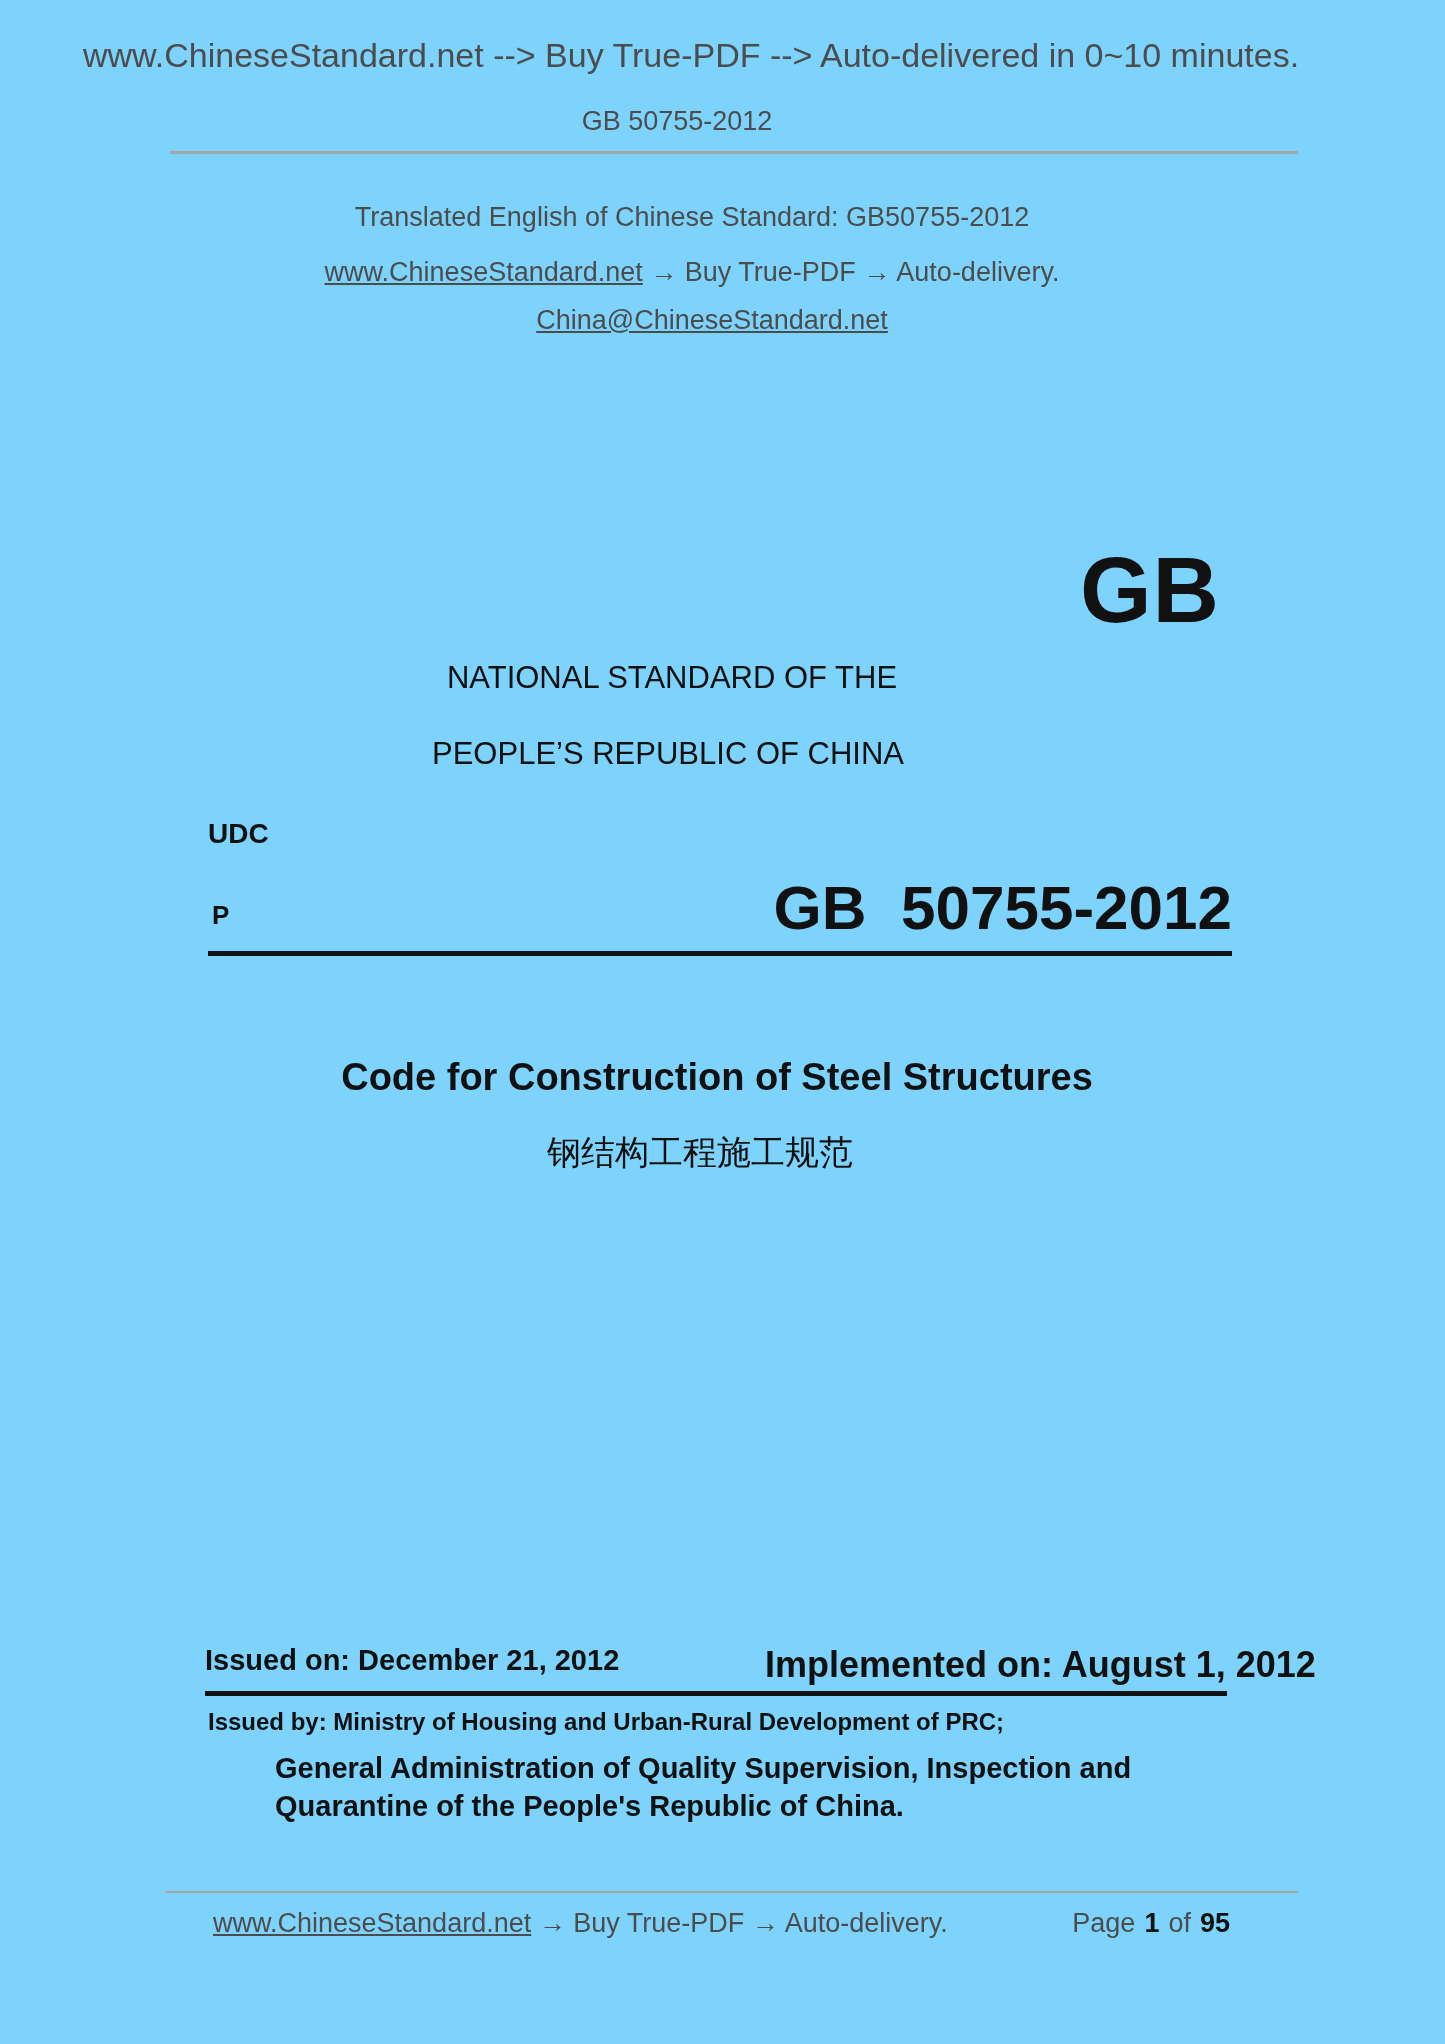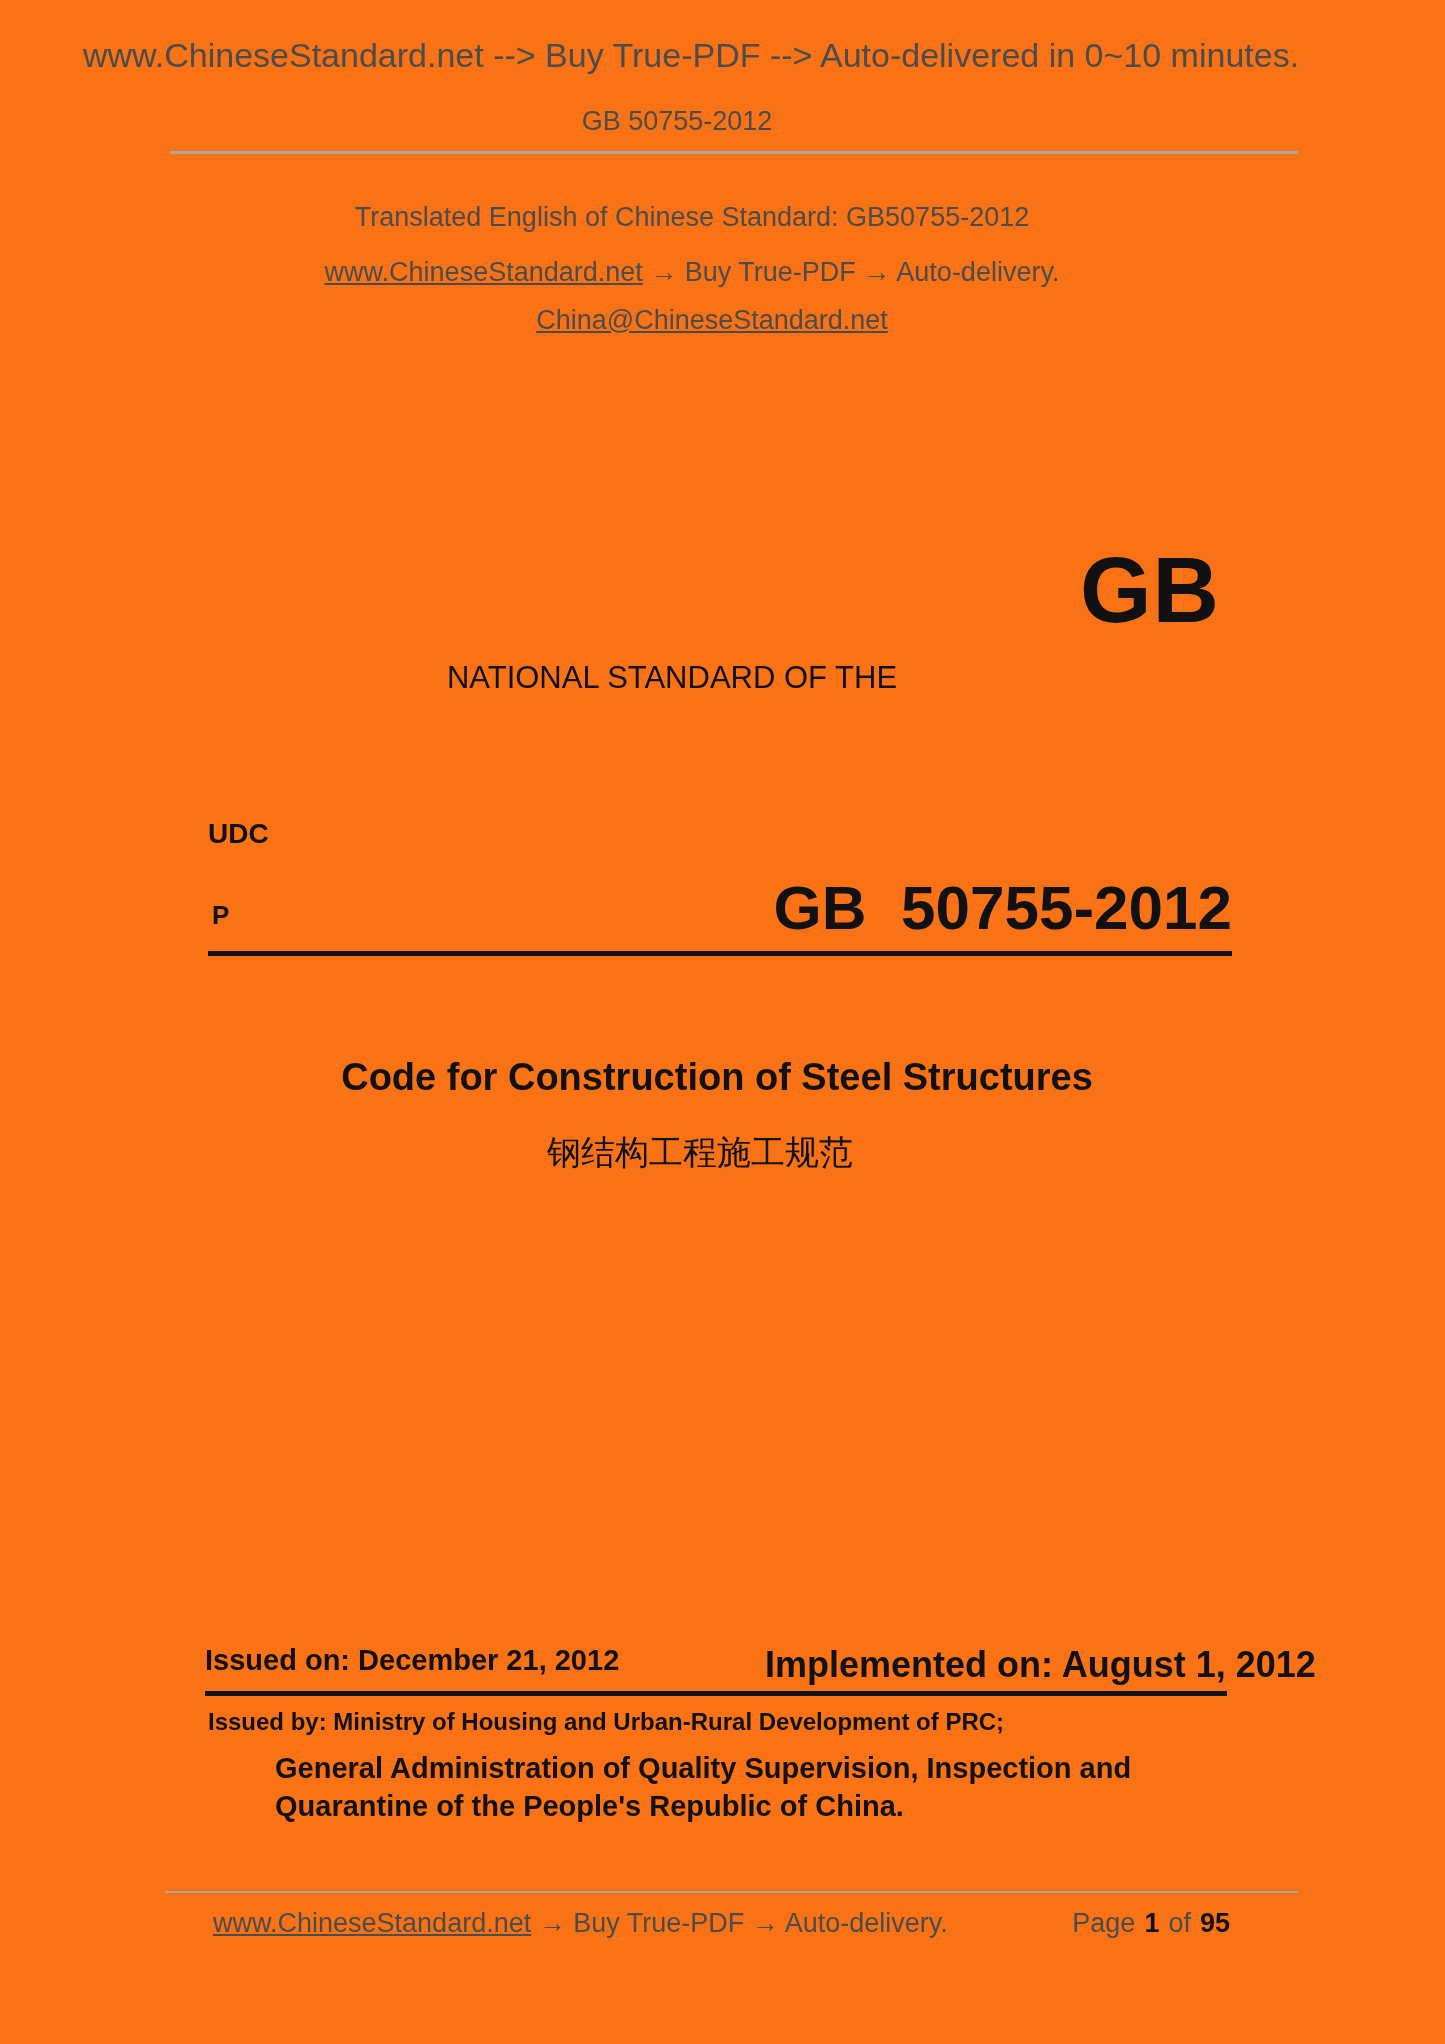--- a/index.html
+++ b/index.html
@@ -5,21 +5,21 @@
   html, body {
     margin: 0;
     padding: 0;
     background: #ffffff;
     font-family: "Liberation Sans", "DejaVu Sans", sans-serif;
   }
   .page {
     position: relative;
     width: 1445px;
     height: 2044px;
-    background: #f97316;
+    background: #7dd3fc;
     overflow: hidden;
     color: #111111;
   }
   .abs {
     position: absolute;
     white-space: pre;
   }
   .centered {
     transform: translateX(-50%);
     text-align: center;
@@ -81,20 +81,21 @@
   <div class="abs gray centered intro-translated">Translated English of Chinese Standard: GB50755-2012</div>
 
   <div class="abs gray centered intro-buy"><span class="u link">www.ChineseStandard.net</span><span> → Buy True-PDF → Auto-delivery.</span></div>
 
   <div class="abs gray centered intro-sales"><span class="u link">China@ChineseStandard.net</span></div>
 
   <div class="abs gb-logo">GB</div>
 
   <div class="abs centered national-1">NATIONAL STANDARD OF THE</div>
 
+  <div class="abs centered national-2">PEOPLE’S REPUBLIC OF CHINA</div>
 
   <div class="abs udc-label">UDC</div>
 
   <div class="abs p-label">P</div>
 
   <div class="abs standard-number">GB  50755-2012</div>
 
   <div class="rule thick-rule rule-mid"></div>
 
   <div class="abs centered title-en">Code for Construction of Steel Structures</div>

